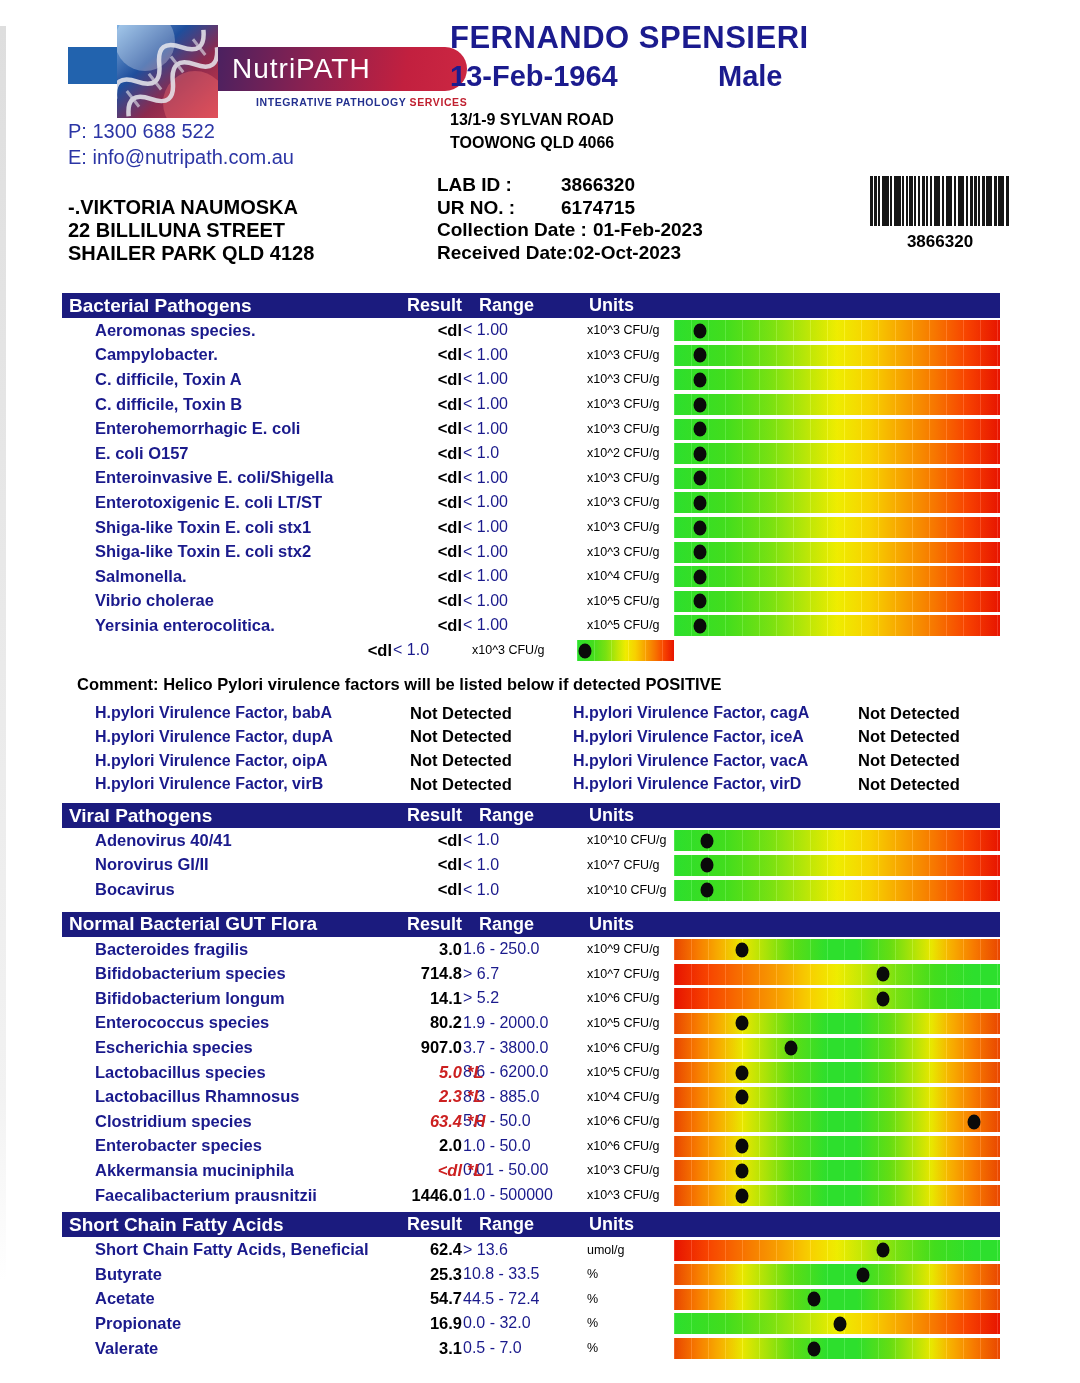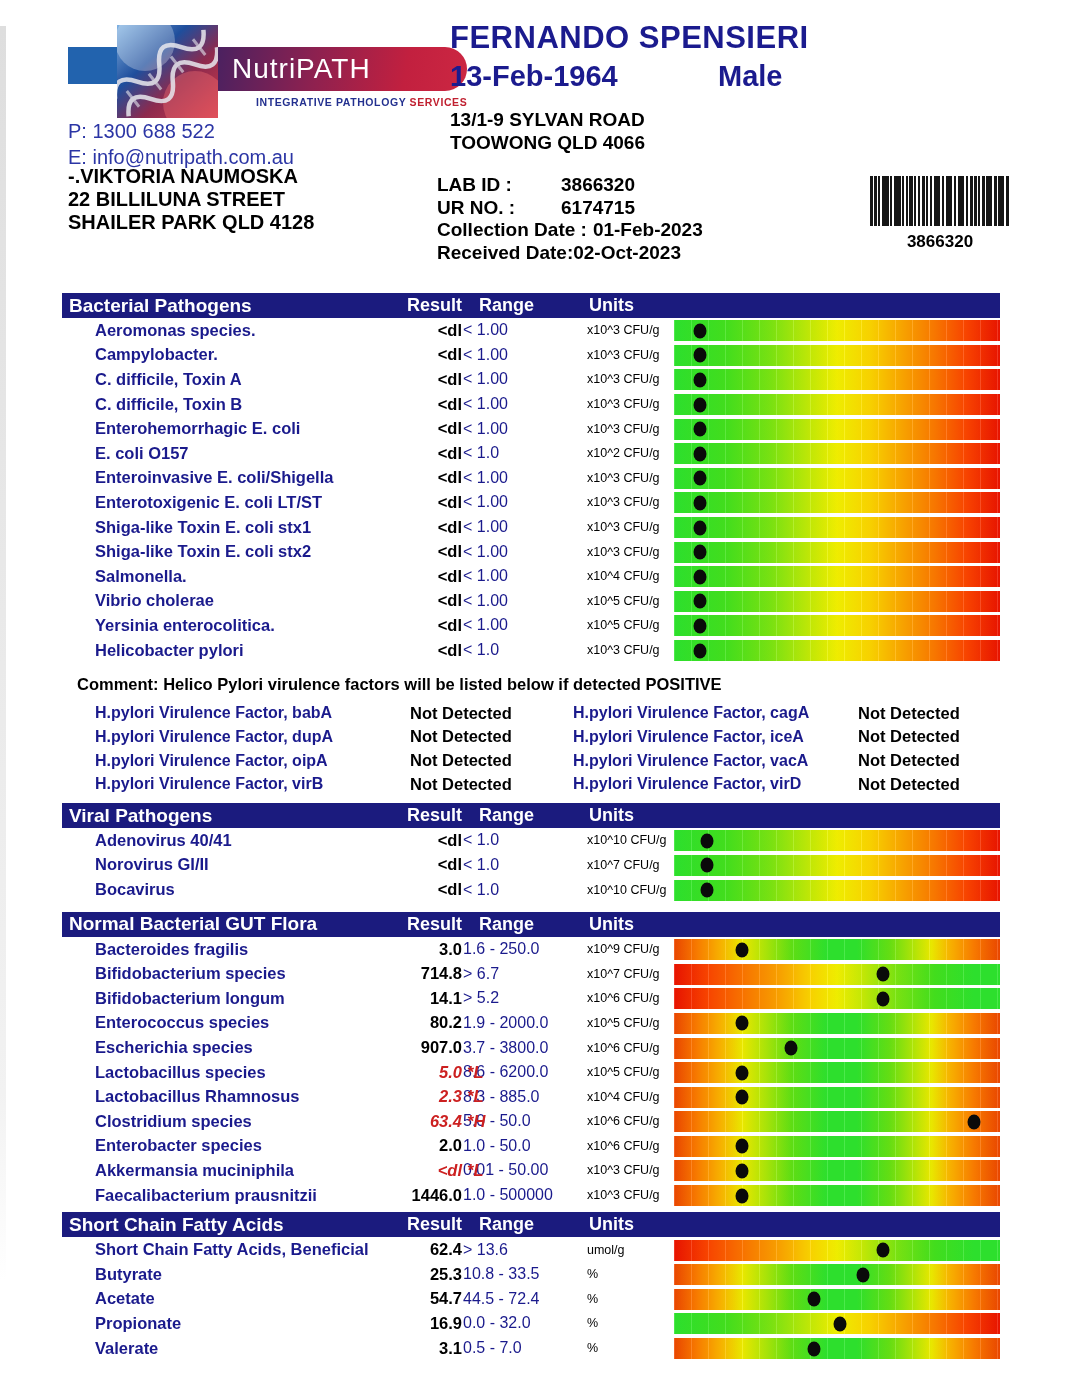--- a/index.html
+++ b/index.html
@@ -16,26 +16,26 @@
   .logo-right { margin-top:22px; }
   .logo-pill { height:44px; min-width:178px; padding:0 26px 0 14px; border-radius:0 24px 24px 0;
                background:linear-gradient(100deg,#4b2160 0%,#8c2150 38%,#c2203f 75%,#cc2742 100%);
                display:flex; align-items:center; }
   .logo-pill span { color:#fff; font-size:28px; letter-spacing:1px; font-weight:normal; }
   .logo-tagline { margin-top:5px; padding-left:14px; font-size:10.5px; font-weight:bold; letter-spacing:.6px;margin-left:24px; }
   .tagline-main { color:#23308f; }
   .tagline-accent { color:#c02030; }
 
   .contact { position:absolute; left:68px; top:118px; color:#2b35a5; font-size:20px; line-height:26px; }
-  .recipient { position:absolute; left:68px; top:165px; font-size:20px; font-weight:bold; line-height:23px; }
+  .recipient { position:absolute; left:68px; top:196px; font-size:20px; font-weight:bold; line-height:23px; }
 
   .patient-name { position:absolute; left:450px; top:20px; color:#1b1b8e; font-size:31px; font-weight:bold; letter-spacing:.5px; }
   .dob-line { position:absolute; left:450px; top:60px; color:#1b1b8e; font-size:29px; font-weight:bold; }
   .dob-line .sex { position:absolute; left:268px; top:0; }
-  .pt-address { position:absolute; left:450px; top:108px; font-size:19px; font-weight:bold; line-height:23px; }
+  .pt-address { position:absolute; left:450px; top:108px; font-size:16px; font-weight:bold; line-height:23px; }
 
   .lab-block { position:absolute; left:437px; top:174px; font-size:19px; font-weight:bold; line-height:22.5px; }
   .lab-row .lab-label { display:inline-block; }
   .lab-row.w-fixed .lab-label { width:124px; }
   .lab-row.w-med .lab-label { margin-right:6px; }
 
   .barcode-wrap { position:absolute; left:870px; top:176px; width:140px; text-align:center; }
   .barcode { width:140px; height:50px;
      background:
        repeating-linear-gradient(90deg,#151515 0 2px,transparent 2px 4px),
@@ -307,21 +307,20 @@
             <div class="c-result"><span class="resv">&lt;dl</span></div>
             <div class="c-range">&lt; 1.00</div>
             <div class="c-units">x10^5 CFU/g</div>
             <div class="c-bar">
               <div class="bar bar-low">
                 <span class="dot" style="left: 8%;"></span>
               </div>
             </div>
           </div>
           <div class="trow">
-            <div class="c-name">Helicobacter pylori</div>
             <div class="c-result"><span class="resv">&lt;dl</span></div>
             <div class="c-range">&lt; 1.0</div>
             <div class="c-units">x10^3 CFU/g</div>
             <div class="c-bar">
               <div class="bar bar-low">
                 <span class="dot" style="left: 8%;"></span>
               </div>
             </div>
           </div>
         </div>

